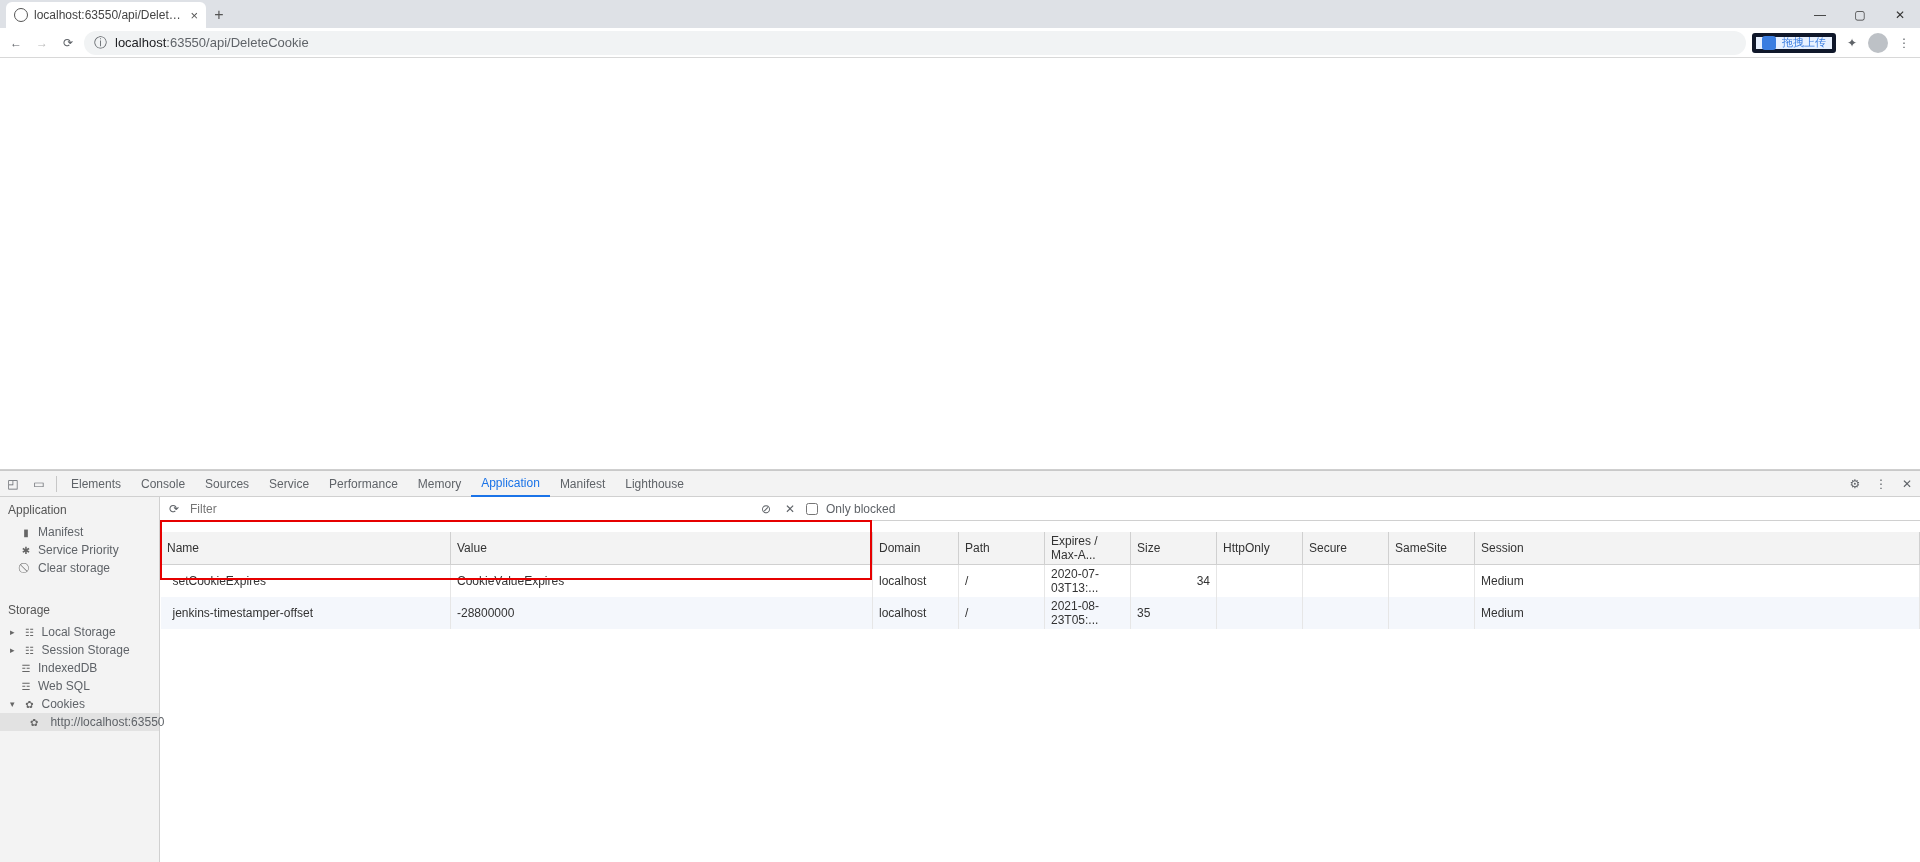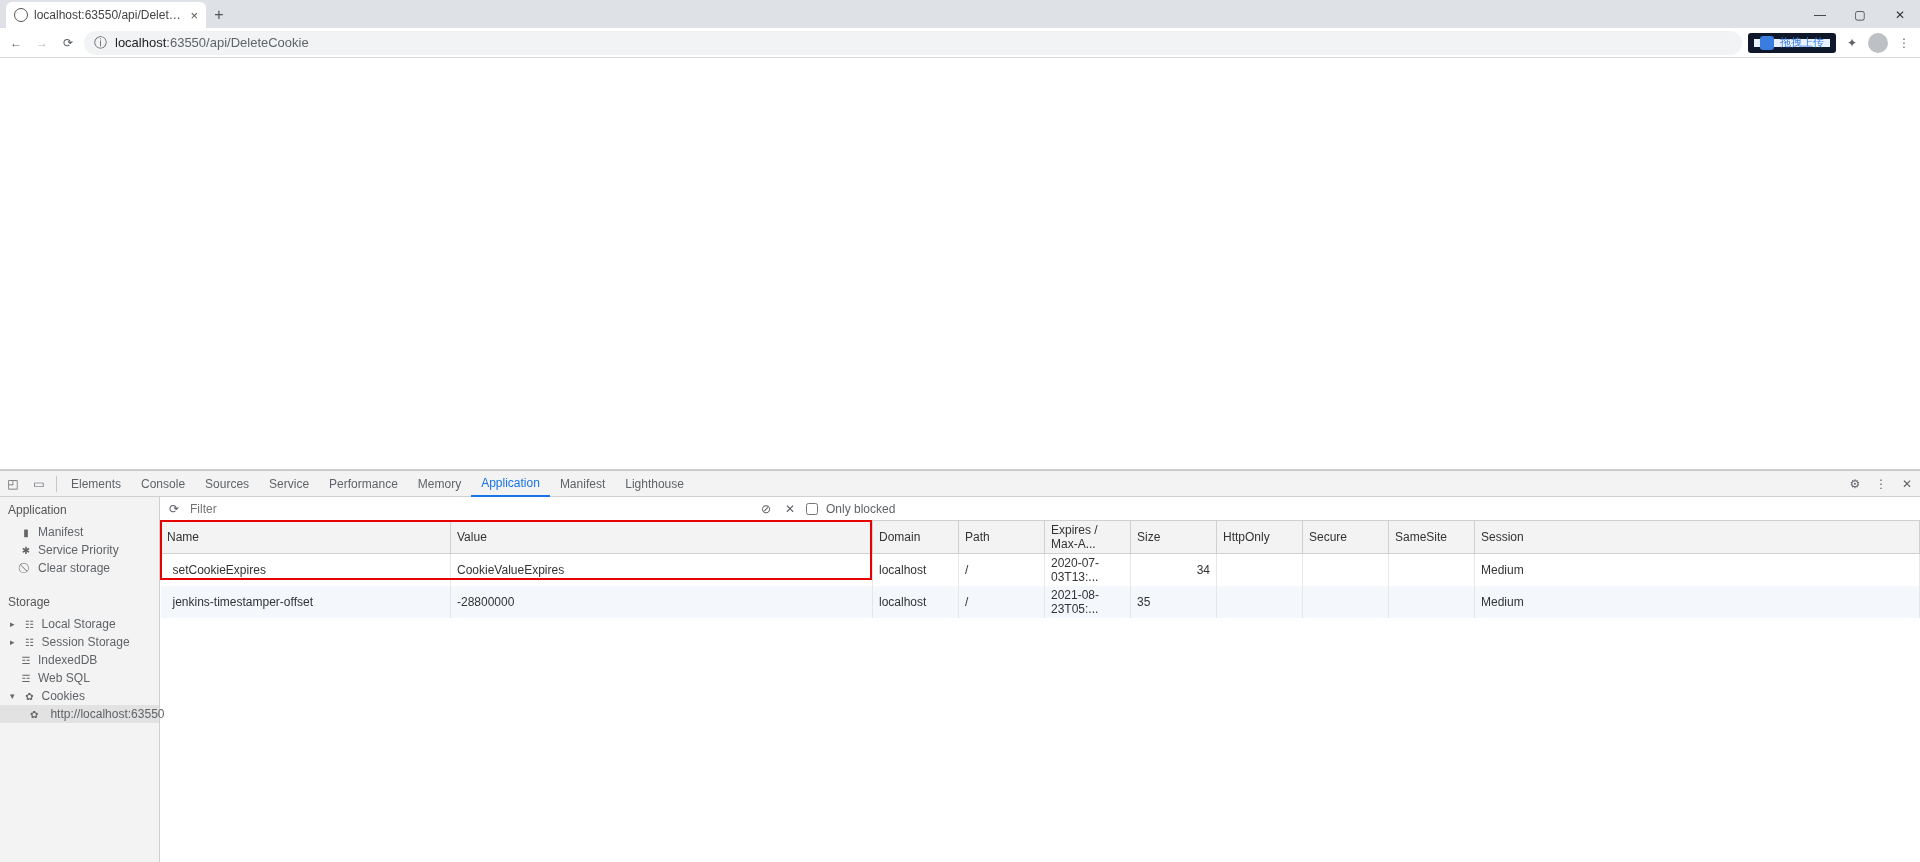--- a/index.html
+++ b/index.html
@@ -13,21 +13,21 @@
   .tab .close { color:#555; font-size:13px; }
   .newtab { width:26px; height:26px; display:flex; align-items:center; justify-content:center; color:#555; font-size:16px; }
   .win-controls { margin-left:auto; display:flex; }
   .win-controls div { width:40px; height:26px; display:flex; align-items:center; justify-content:center; color:#333; }
 
   .nav-bar { height:30px; background:#fff; border-bottom:1px solid #d8d8d8; display:flex; align-items:center; padding:0 6px; gap:6px; }
   .nav-ico { width:20px; height:20px; display:flex; align-items:center; justify-content:center; color:#5f6368; }
   .nav-ico.dim { color:#b8b8b8; }
   .omnibox { flex:1; height:24px; background:#f1f3f4; border-radius:12px; display:flex; align-items:center; padding:0 10px; gap:8px; font-size:13px; color:#5f6368; }
   .omnibox .url { color:#202124; }
-  .ext-pill { height:20px; border:6px solid #0f172a; background:#e8f1ff; border-radius:3px; display:flex; align-items:center; padding:0 6px; gap:6px; font-size:11px; color:#3a7de0; }
+  .ext-pill { height:20px; border:4px solid #0f172a; background:#e8f1ff; border-radius:3px; display:flex; align-items:center; padding:0 6px; gap:6px; font-size:11px; color:#3a7de0; }
   .ext-pill .cloud { width:14px; height:14px; background:#3a7de0; border-radius:3px; position:relative; }
   .avatar { width:20px; height:20px; border-radius:50%; background:#bdc1c6; }
 
   
   .page { height:412px; background:#fff; border-bottom:1px solid #cfcfcf; }
 
   
   .devtools { height:392px; display:flex; flex-direction:column; border-top:1px solid #c9c9c9; }
   .dt-tabs { height:26px; background:#f3f3f3; border-bottom:1px solid #d0d0d0; display:flex; align-items:center; font-size:12px; }
   .dt-tabs .ico16 { width:26px; display:flex; justify-content:center; color:#5f6368; }
@@ -45,21 +45,21 @@
   .tri::before { content:"▸"; font-size:9px; margin-right:3px; color:#666; }
   .tri.open::before { content:"▾"; }
   .glyph { width:12px; text-align:center; font-size:10px; color:#666; }
   .selnow { background:#e2e2e2; }
 
   .main { flex:1; display:flex; flex-direction:column; }
   .toolbar { height:24px; border-bottom:1px solid #d0d0d0; display:flex; align-items:center; padding:0 6px; gap:8px; font-size:12px; color:#5f6368; }
   .toolbar .filter { flex:0 0 560px; border:none; background:transparent; color:#0f172a; font-size:12px; outline:none; }
   .toolbar .tbico { width:16px; text-align:center; }
   .toolbar .chk { width:12px; height:12px; }
-  table { border-collapse:collapse; width:100%; font-size:12px; }
+  table { border-collapse:collapse; width:100%; font-size:12px;margin-top:11px; }
   th { background:#f3f3f3; text-align:left; font-weight:400; padding:2px 6px; border:1px solid #d0d0d0; border-top:none; color:#333; height:17px; }
   td { padding:2px 6px; border-right:1px solid #e6e6e6; border-bottom:none; height:17px; color:#333; }
   tbody tr:nth-child(even){ background:#f4f7fc; }
 
   
   .highlight-box { border:2px solid #e60000; position:absolute; pointer-events:none; }
 
   .cols-wrap { position:relative; flex:1; }
 </style>
 </head>
@@ -127,21 +127,21 @@
         </div>
       <div class="side-item">
           <span class="glyph">✱</span>
           <span>Service Priority</span>
         </div>
       <div class="side-item">
           <span class="glyph">⃠</span>
           <span>Clear storage</span>
         </div>
 
-      <div class="side-head" style="margin-top:12px">Storage</div>
+      <div class="side-head" style="margin-top:20px">Storage</div>
       <div class="side-item lvl1 tri">
           <span class="glyph">☷</span>
           <span>Local Storage</span>
         </div>
       <div class="side-item lvl1 tri">
           <span class="glyph">☷</span>
           <span>Session Storage</span>
         </div>
       <div class="side-item">
           <span class="glyph">☲</span>

